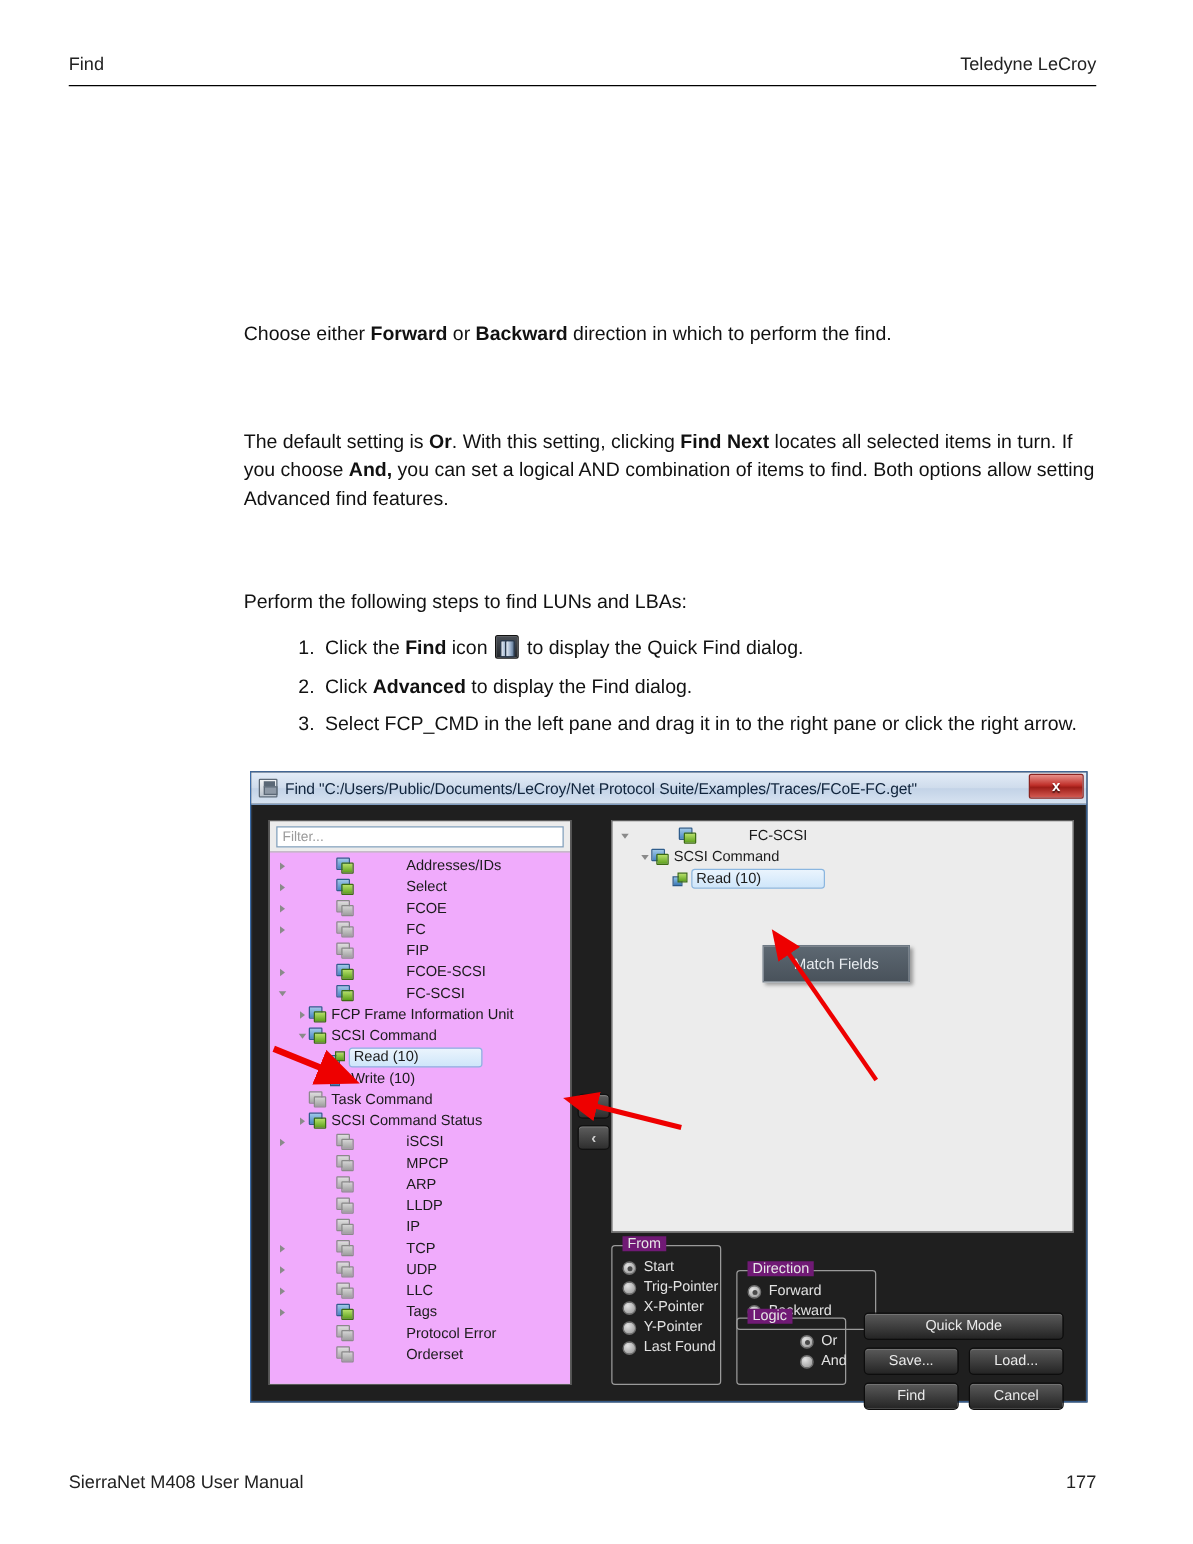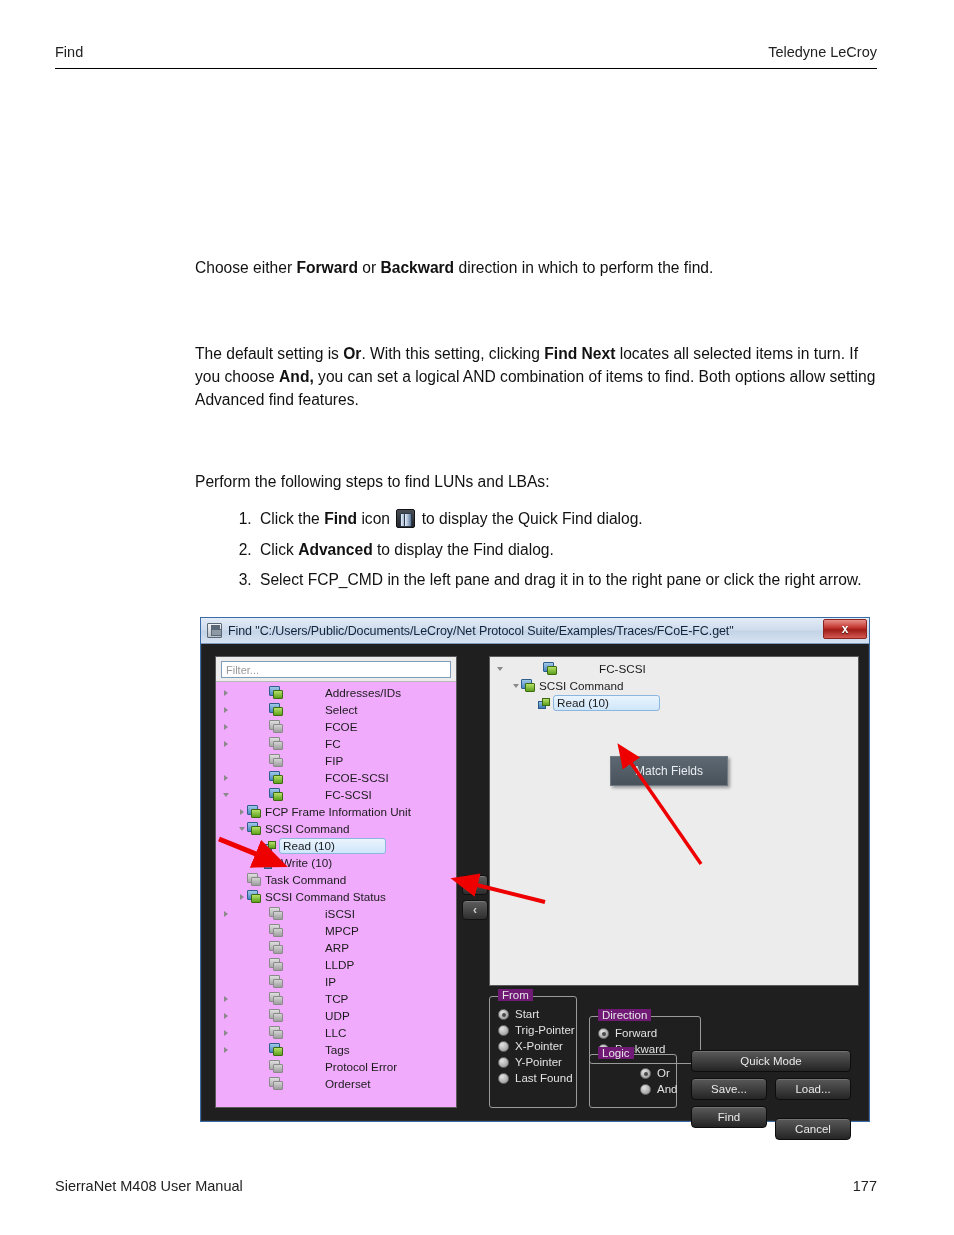--- a/index.html
+++ b/index.html
@@ -252,21 +252,21 @@
     background: linear-gradient(#5a5a5a,#242424);
     border: 1px solid #0d0d0d;
     color: #eaeaea; font-size: 11.5px;
     display: flex; align-items: center; justify-content: center;
     box-shadow: inset 0 1px 0 rgba(255,255,255,.16);
   }
   .b-quick  { left: 490px; top: 406px; width: 160px; height: 22px; }
   .b-save   { left: 490px; top: 434px; width: 76px;  height: 22px; }
   .b-load   { left: 574px; top: 434px; width: 76px;  height: 22px; }
   .b-find   { left: 490px; top: 462px; width: 76px;  height: 22px; }
-  .b-cancel { left: 574px; top: 462px; width: 76px;  height: 22px; margin-top: 12px; }
+  .b-cancel { left: 574px; top: 462px; width: 76px;  height: 22px; }
 
   
   .page-footer {
     position: absolute; left: 55px; top: 1178px; width: 822px;
     display: flex; justify-content: space-between;
     font-size: 14.5px; color: #222;
   }
 </style>
 </head>
 <body>

